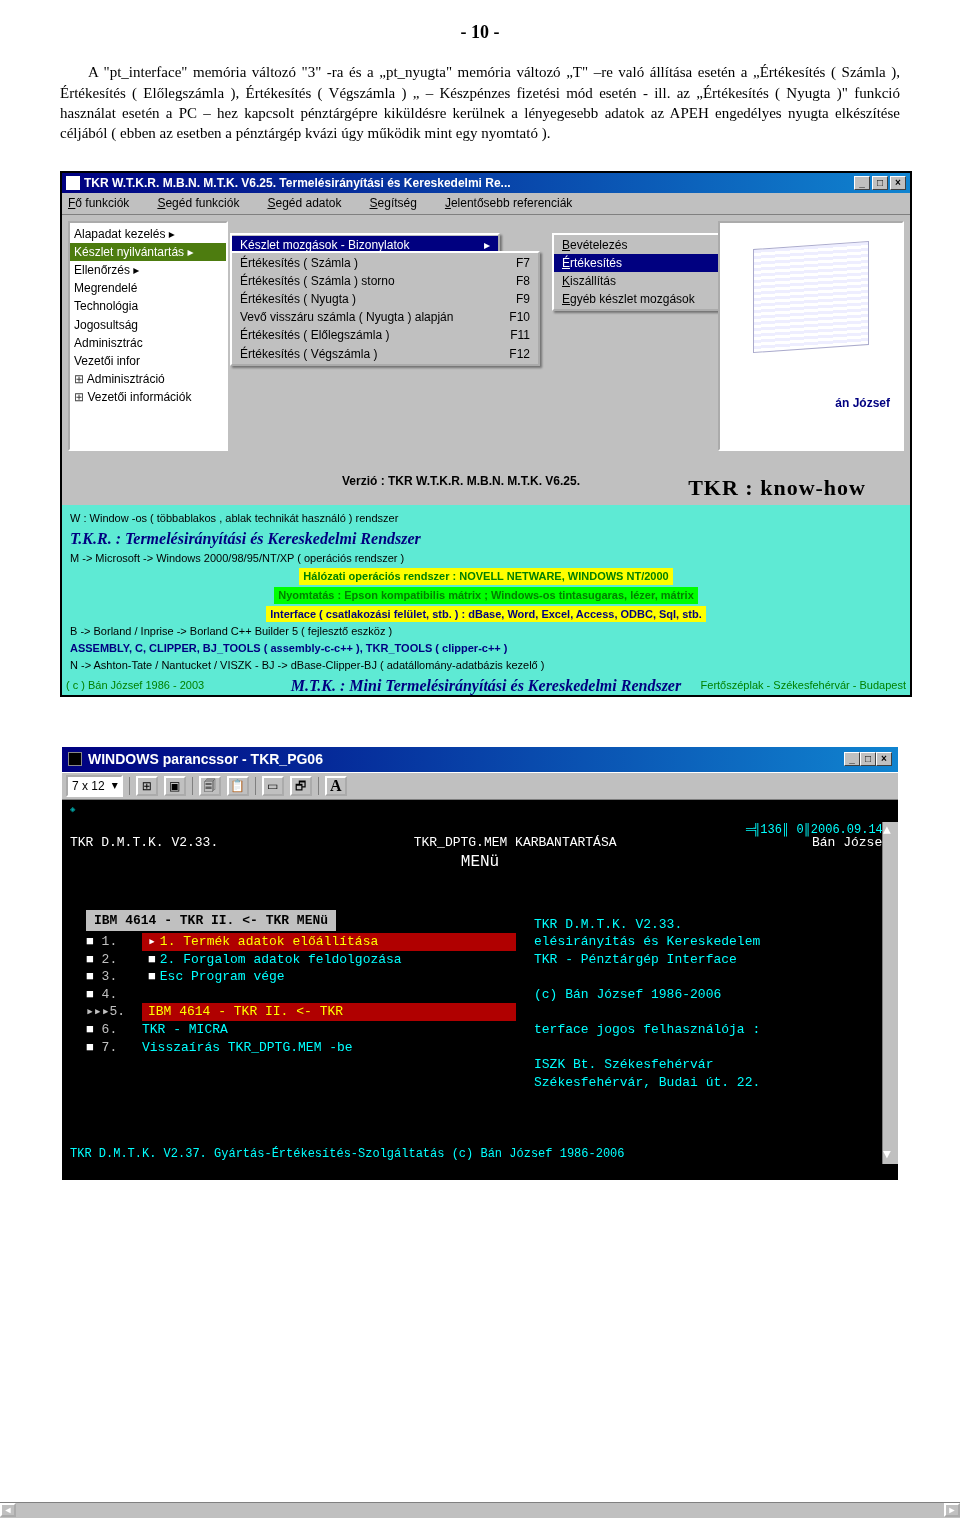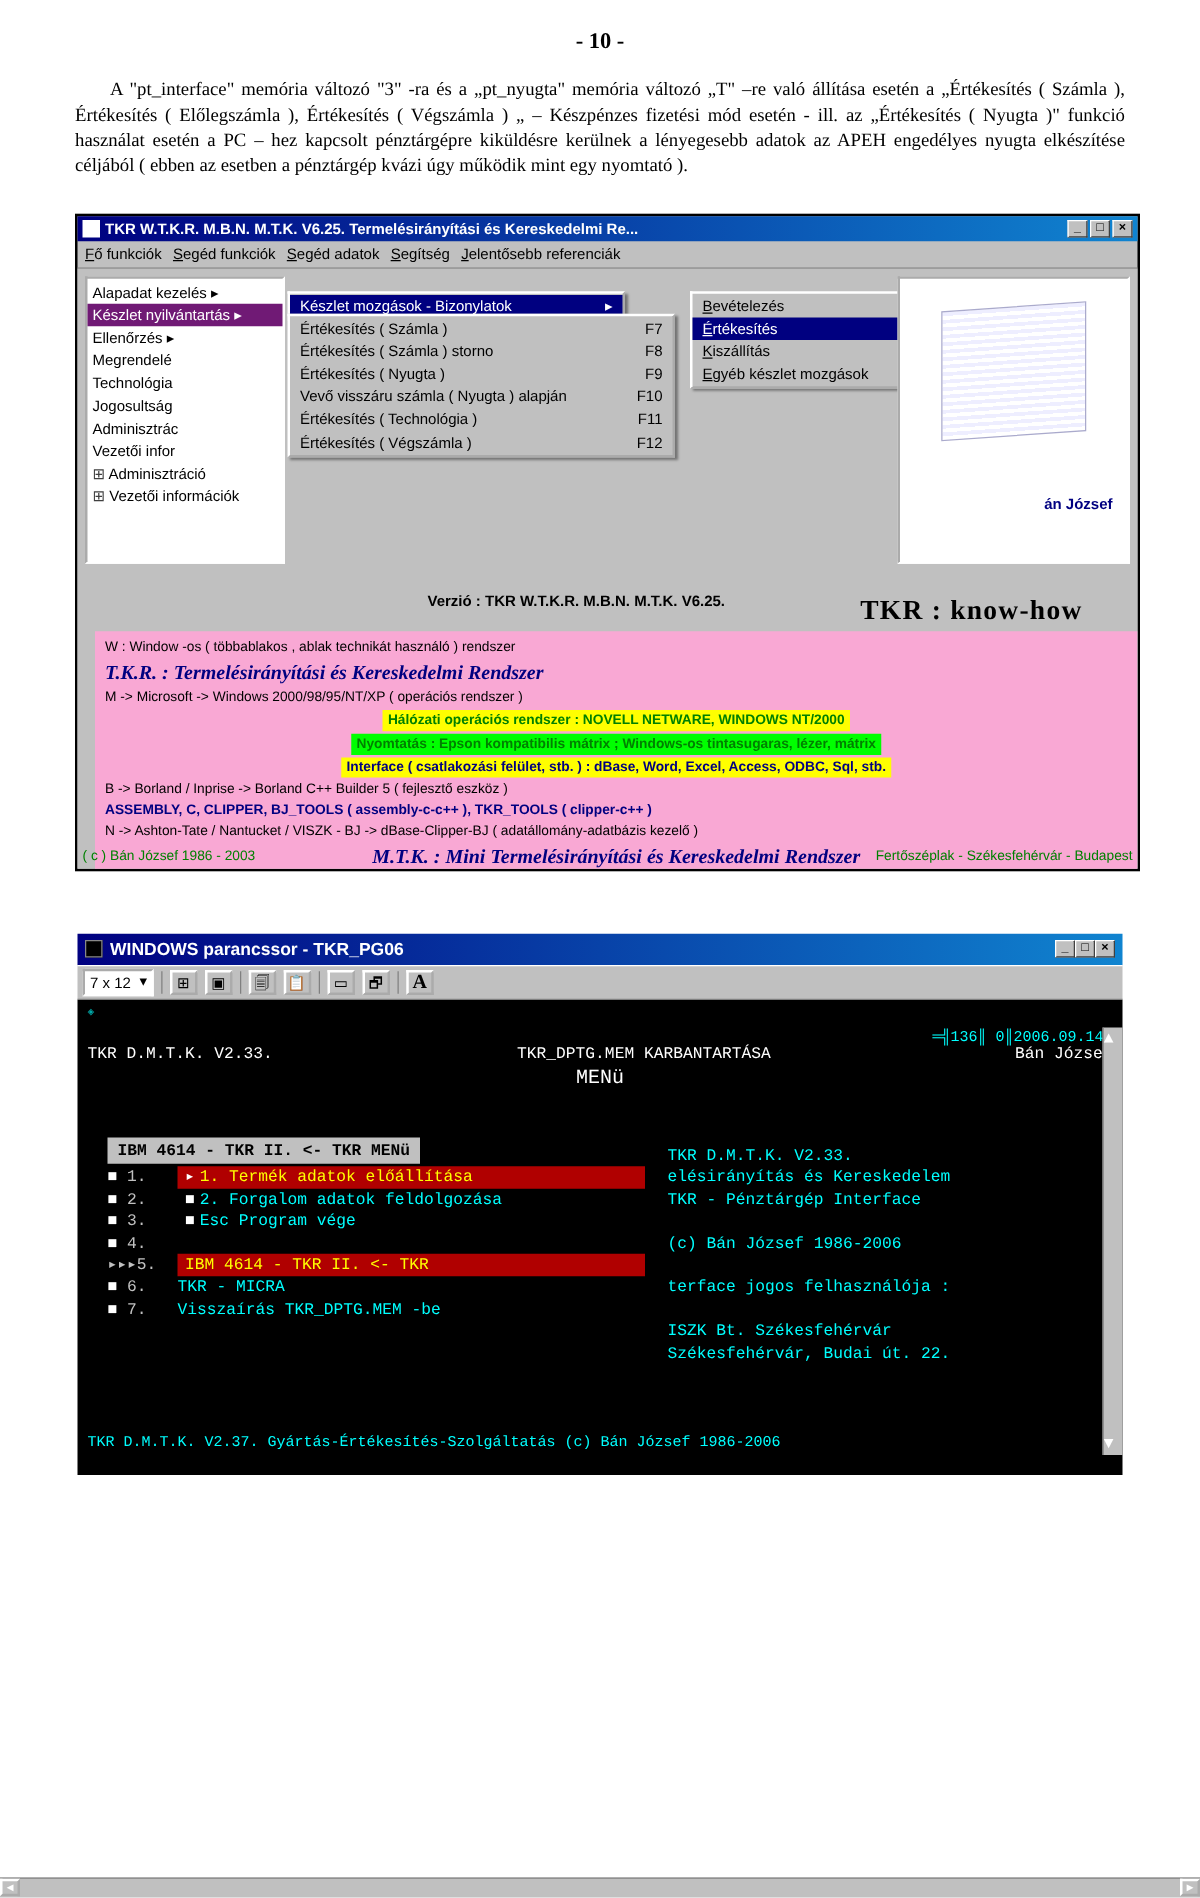--- a/index.html
+++ b/index.html
@@ -40,21 +40,21 @@
   .win-ctrl {
     display: flex; gap: 2px;
   }
   .win-btn {
     width: 16px; height: 14px; background: #c0c0c0;
     border: 1px solid #fff; border-right-color: #404040; border-bottom-color: #404040;
     font-size: 10px; line-height: 12px; text-align: center; color: #000;
     font-family: Arial, sans-serif; font-weight: bold;
   }
   .menubar {
-    display: flex; gap: 9px; padding: 2px 6px; border-bottom: 1px solid #808080;
+    display: flex; gap: 28px; padding: 2px 6px; border-bottom: 1px solid #808080;
   }
   .menubar .mitem { display: inline-block; }
   .menubar .mitem .ukey { text-decoration: underline; }
 
   .win-body {
     position: relative;
     height: 480px;
     overflow: hidden;
     background: #c0c0c0;
   }
@@ -62,21 +62,21 @@
     position: absolute; left: 6px; top: 6px; width: 160px;
     border: 2px inset #fff;
     background: #fff;
     padding: 2px 0;
     height: 230px;
   }
   .left-panel .li {
     padding: 1px 4px;
     white-space: nowrap;
   }
-  .left-panel .li.hi { background: #701a75; color: #fff; }
+  .left-panel .li.hi { background: #4d7c0f; color: #fff; }
   .left-panel .li.tree::before { content: "⊞ "; color:#404040; }
 
   .dd-menu {
     position: absolute;
     background: #c0c0c0;
     border: 2px outset #fff;
     box-shadow: 2px 2px 2px rgba(0,0,0,.4);
     padding: 1px 0;
   }
   .dd-menu .row {
@@ -104,22 +104,22 @@
   }
   .ver-label {
     position: absolute; top: 258px; left: 280px; font-weight: bold; font-size: 12px;
   }
   .big-tkr {
     position: absolute; top: 258px; right: 44px; font-size: 22px;
     font-family: "Times New Roman", serif; font-weight: bold; letter-spacing: 1px;
   }
 
   .info-block {
-    position: absolute; top: 290px; left: 14px; right: 0;
-    background: #f9a8d4;
+    position: absolute; top: 290px; left: 0; right: 0;
+    background: #5eead4;
     padding: 4px 8px;
   }
   .info-block .line { margin: 2px 0; font-size: 11px; }
   .info-block .line.center { text-align: center; }
   .info-block .big-title {
     color: #000080; font-style: italic; font-weight: bold; font-size: 16px;
     font-family: "Times New Roman", serif;
   }
   .hilite-y { background: #ffff00; color: #008000; font-weight: bold; padding: 1px 4px; display: inline-block; }
   .hilite-g { background: #00ff00; color: #008000; font-weight: bold; padding: 1px 4px; display: inline-block; }
@@ -280,21 +280,21 @@
         </div>
         <div class="row">
           <span class="lab">Értékesítés ( Nyugta )</span>
           <span class="key">F9</span>
         </div>
         <div class="row">
           <span class="lab">Vevő visszáru számla ( Nyugta ) alapján</span>
           <span class="key">F10</span>
         </div>
         <div class="row">
-          <span class="lab">Értékesítés ( Technológia )</span>
+          <span class="lab">Értékesítés ( Előlegszámla )</span>
           <span class="key">F11</span>
         </div>
         <div class="row">
           <span class="lab">Értékesítés ( Végszámla )</span>
           <span class="key">F12</span>
         </div>
       </div>
     <div class="dd-menu" style="left:490px; top:18px; min-width:230px;" id="dd3">
         <div class="row">
           <span class="lab"><span style="text-decoration:underline">B</span>evételezés</span>

